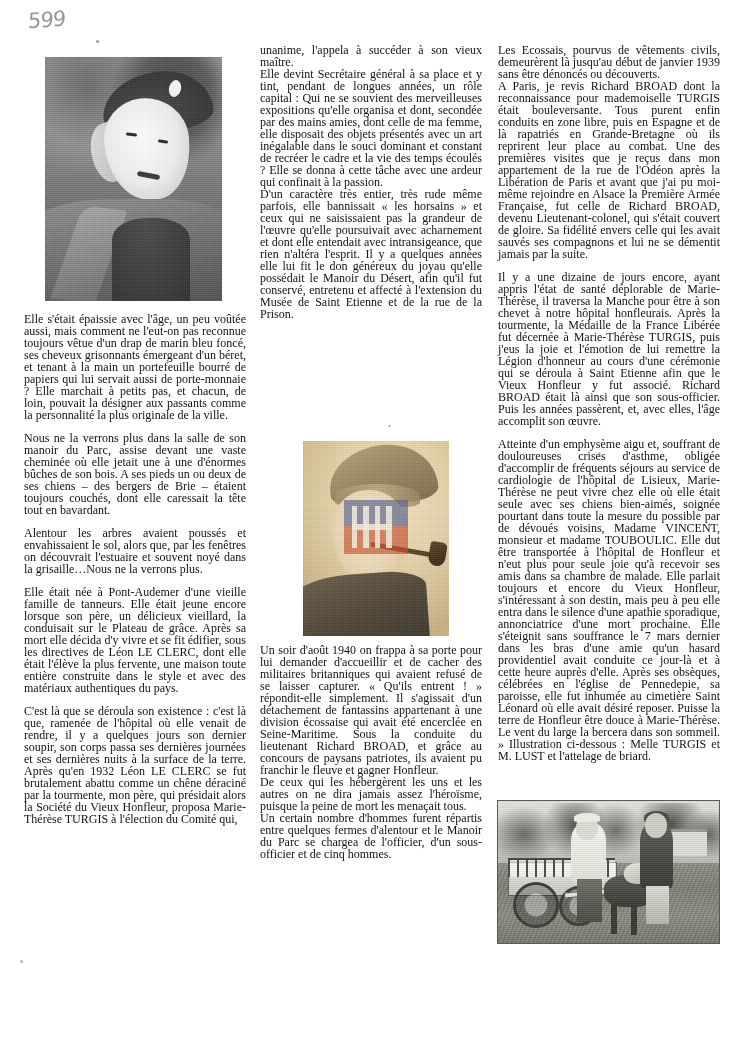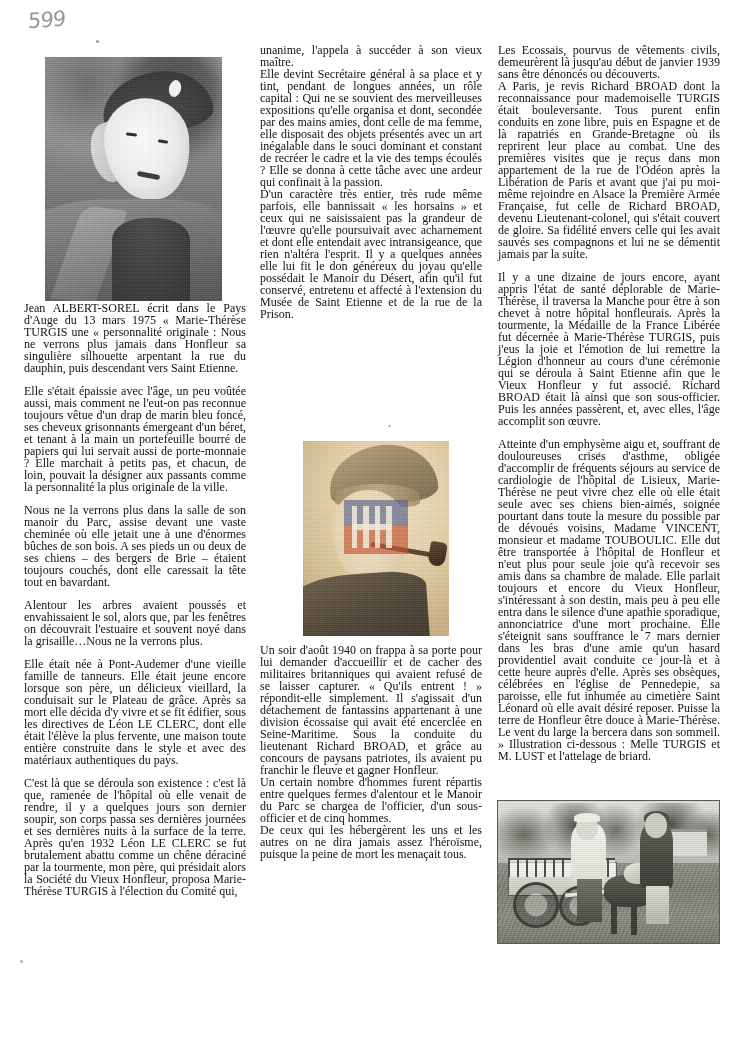--- a/index.html
+++ b/index.html
@@ -432,21 +432,20 @@
     <div class="eye-r"></div>
     <div class="mouth"></div>
     <div class="coat"></div>
     <div class="lapel"></div>
     <div class="sweater"></div>
     <div class="grain"></div>
     <div class="scan"></div>
   </div>
 
   <div class="col" id="col1" style="top:302px;">
-    <p class="tight">Jean ALBERT-SOREL écrit dans le Pays d'Auge du 13 mars 1975 « Marie-Thérèse TURGIS une « personnalité originale : Nous ne verrons plus jamais dans Honfleur sa singulière silhouette arpentant la rue du dauphin, puis descendant vers Saint Etienne.</p>
     <p class="gap">Elle s'était épaissie avec l'âge, un peu voûtée aussi, mais comment ne l'eut-on pas reconnue toujours vêtue d'un drap de marin bleu foncé, ses cheveux grisonnants émergeant d'un béret, et tenant à la main un portefeuille bourré de papiers qui lui servait aussi de porte-monnaie ? Elle marchait à petits pas, et chacun, de loin, pouvait la désigner aux passants comme la personnalité la plus originale de la ville.</p>
     <p class="gap">Nous ne la verrons plus dans la salle de son manoir du Parc, assise devant une vaste cheminée où elle jetait une à une d'énormes bûches de son bois. A ses pieds un ou deux de ses chiens – des bergers de Brie – étaient toujours couchés, dont elle caressait la tête tout en bavardant.</p>
     <p class="gap">Alentour les arbres avaient poussés et envahissaient le sol, alors que, par les fenêtres on découvrait l'estuaire et souvent noyé dans la grisaille…Nous ne la verrons plus.</p>
     <p class="gap">Elle était née à Pont-Audemer d'une vieille famille de tanneurs. Elle était jeune encore lorsque son père, un délicieux vieillard, la conduisait sur le Plateau de grâce. Après sa mort elle décida d'y vivre et se fit édifier, sous les directives de Léon LE CLERC, dont elle était l'élève la plus fervente, une maison toute entière construite dans le style et avec des matériaux authentiques du pays.</p>
     <p class="gap">C'est là que se déroula son existence : c'est là que, ramenée de l'hôpital où elle venait de rendre, il y a quelques jours son dernier soupir, son corps passa ses dernières journées et ses dernières nuits à la surface de la terre. Après qu'en 1932 Léon LE CLERC se fut brutalement abattu comme un chêne déraciné par la tourmente, mon père, qui présidait alors la Société du Vieux Honfleur, proposa Marie-Thérèse TURGIS à l'élection du Comité qui,</p>
   </div>
 
   <div class="col" id="col2">
     <p class="tight">unanime, l'appela à succéder à son vieux maître.</p>
     <p class="tight">Elle devint Secrétaire général à sa place et y tint, pendant de longues années, un rôle capital : Qui ne se souvient des merveilleuses expositions qu'elle organisa et dont, secondée par des mains amies, dont celle de ma femme, elle disposait des objets présentés avec un art inégalable dans le souci dominant et constant de recréer le cadre et la vie des temps écoulés ? Elle se donna à cette tâche avec une ardeur qui confinait à la passion.</p>
@@ -468,22 +467,22 @@
       <div class="bar b2"></div>
       <div class="bar b3"></div>
       <div class="bar b4"></div>
       <div class="bar bh"></div>
     </div>
     <div class="grain"></div>
   </div>
 
   <div class="col" id="col2b" style="left:260px; top:644px;">
     <p class="tight">Un soir d'août 1940 on frappa à sa porte pour lui demander d'accueillir et de cacher des militaires britanniques qui avaient refusé de se laisser capturer. « Qu'ils entrent ! » répondit-elle simplement. Il s'agissait d'un détachement de fantassins appartenant à une division écossaise qui avait été encerclée en Seine-Maritime. Sous la conduite du lieutenant Richard BROAD, et grâce au concours de paysans patriotes, ils avaient pu franchir le fleuve et gagner Honfleur.</p>
+    <p class="tight">De ceux qui les hébergèrent les uns et les autres on ne dira jamais assez l'héroïsme, puisque la peine de mort les menaçait tous.</p>
     <p class="tight">Un certain nombre d'hommes furent répartis entre quelques fermes d'alentour et le Manoir du Parc se chargea de l'officier, d'un sous-officier et de cinq hommes.</p>
-    <p class="tight">De ceux qui les hébergèrent les uns et les autres on ne dira jamais assez l'héroïsme, puisque la peine de mort les menaçait tous.</p>
   </div>
 
   <div class="col" id="col3">
     <p class="tight">Les Ecossais, pourvus de vêtements civils, demeurèrent là jusqu'au début de janvier 1939 sans être dénoncés ou découverts.</p>
     <p class="tight">A Paris, je revis Richard BROAD dont la reconnaissance pour mademoiselle TURGIS était bouleversante. Tous purent enfin conduits en zone libre, puis en Espagne et de là rapatriés en Grande-Bretagne où ils reprirent leur place au combat. Une des premières visites que je reçus dans mon appartement de la rue de l'Odéon après la Libération de Paris et avant que j'ai pu moi-même rejoindre en Alsace la Première Armée Française, fut celle de Richard BROAD, devenu Lieutenant-colonel, qui s'était couvert de gloire. Sa fidélité envers celle qui les avait sauvés ses compagnons et lui ne se démentit jamais par la suite.</p>
     <p class="gap">Il y a une dizaine de jours encore, ayant appris l'état de santé déplorable de Marie-Thérèse, il traversa la Manche pour être à son chevet à notre hôpital honfleurais. Après la tourmente, la Médaille de la France Libérée fut décernée à Marie-Thérèse TURGIS, puis j'eus la joie et l'émotion de lui remettre la Légion d'honneur au cours d'une cérémonie qui se déroula à Saint Etienne afin que le Vieux Honfleur y fut associé. Richard BROAD était là ainsi que son sous-officier. Puis les années passèrent, et, avec elles, l'âge accomplit son œuvre.</p>
     <p class="gap">Atteinte d'un emphysème aigu et, souffrant de douloureuses crises d'asthme, obligée d'accomplir de fréquents séjours au service de cardiologie de l'hôpital de Lisieux, Marie-Thérèse ne peut vivre chez elle où elle était seule avec ses chiens bien-aimés, soignée pourtant dans toute la mesure du possible par de dévoués voisins, Madame VINCENT, monsieur et madame TOUBOULIC. Elle dut être transportée à l'hôpital de Honfleur et n'eut plus pour seule joie qu'à recevoir ses amis dans sa chambre de malade. Elle parlait toujours et encore du Vieux Honfleur, s'intéressant à son destin, mais peu à peu elle entra dans le silence d'une apathie sporadique, annonciatrice d'une mort prochaine. Elle s'éteignit sans souffrance le 7 mars dernier dans les bras d'une amie qu'un hasard providentiel avait conduite ce jour-là et à cette heure auprès d'elle. Après ses obsèques, célébrées en l'église de Pennedepie, sa paroisse, elle fut inhumée au cimetière Saint Léonard où elle avait désiré reposer. Puisse la terre de Honfleur être douce à Marie-Thérèse. Le vent du large la bercera dans son sommeil. » Illustration ci-dessous : Melle TURGIS et M. LUST et l'attelage de briard.</p>
   </div>
 
   <div class="photo" id="photo-cart">

